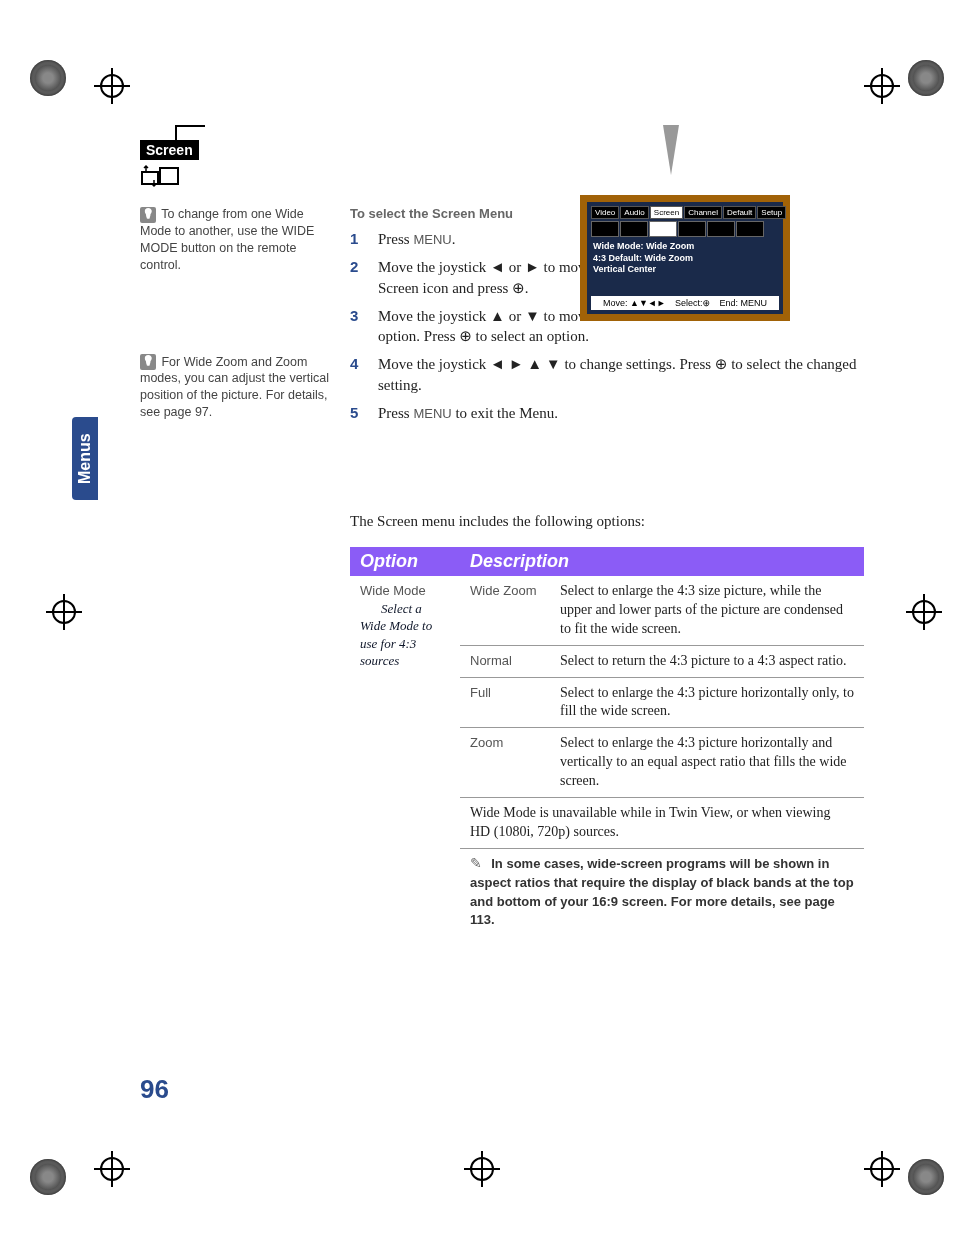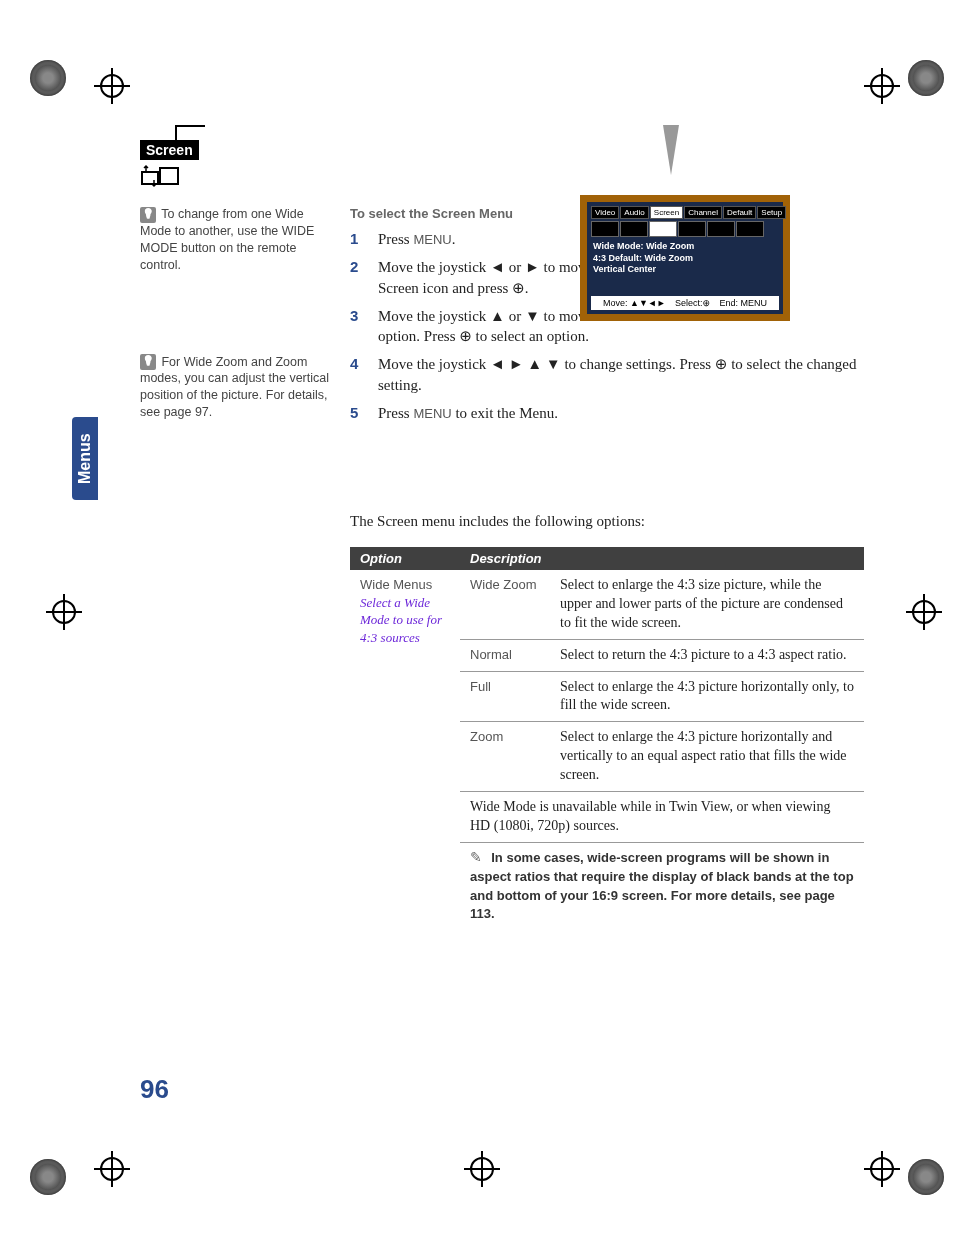--- a/index.html
+++ b/index.html
@@ -94,27 +94,27 @@
   .menus-tab {
     position:absolute; left:72px; top:500px;
     transform: rotate(-90deg); transform-origin:left top;
     background: linear-gradient(#2a4b8d, #2a4b8d);
     color:#fff; font-family: Arial, sans-serif; font-weight:bold;
     padding:4px 16px; font-size:16px; border-radius:4px 4px 0 0;
   }
   .intro-line { font-size:15px; margin-top:90px; margin-bottom:17px;}
   table.options { width:100%; border-collapse:collapse; font-size:14px;}
   table.options thead th {
-    background:#404040; color:#fff; font-style:italic;
+    background:#8b5cf6; color:#fff; font-style:italic;
     font-family: Arial, sans-serif; font-weight:bold;
-    text-align:left; padding:4px 10px; font-size:13px;
+    text-align:left; padding:4px 10px; font-size:18px;
   }
   table.options td { padding:6px 10px; vertical-align:top; line-height:1.35;}
   .opt-name { color:#555; font-family: Arial, sans-serif; font-size:13px;}
-  .opt-name .ital { font-style:italic; font-family: Georgia, serif; color:#6d28d9;}
+  .opt-name .ital { font-style:italic; font-family: Georgia, serif; color:#0f172a;margin-left:21px;}
   .sub-name { color:#555; font-family: Arial, sans-serif; font-size:13px;}
   .hr td { border-top:1px solid #999;}
   .note-row td { padding:8px 10px; font-size:14px;}
   .callout {
     font-family: Arial, sans-serif; font-weight:bold; font-size:13px;
     color:#333; line-height:1.4;
   }
   .pencil { font-size:14px; color:#666; margin-right:6px;}
   .page-num {
     position:absolute; left:140px; bottom:130px;
@@ -202,21 +202,21 @@
       <table class="options">
         <thead>
           <tr>
             <th style="width:110px;">Option</th>
             <th colspan="2">Description</th>
           </tr>
         </thead>
         <tbody>
           <tr>
             <td rowspan="7" class="opt-name">
-              <span>Wide Menus</span><br>
+              <span>Wide Mode</span><br>
               <span class="ital">Select a Wide Mode to use for 4:3 sources</span>
             </td>
             <td class="sub-name" style="width:90px;">Wide Zoom</td>
             <td>Select to enlarge the 4:3 size picture, while the upper and lower parts of the picture are condensed to fit the wide screen.</td>
           </tr>
           <tr class="hr">
             <td class="sub-name">Normal</td>
             <td>Select to return the 4:3 picture to a 4:3 aspect ratio.</td>
           </tr>
           <tr class="hr">

